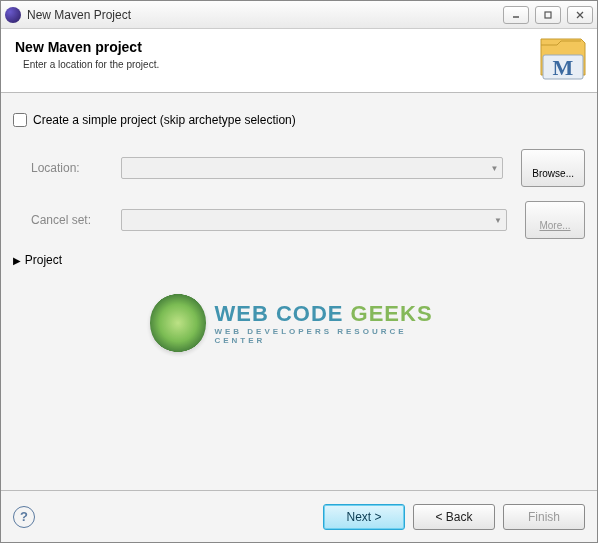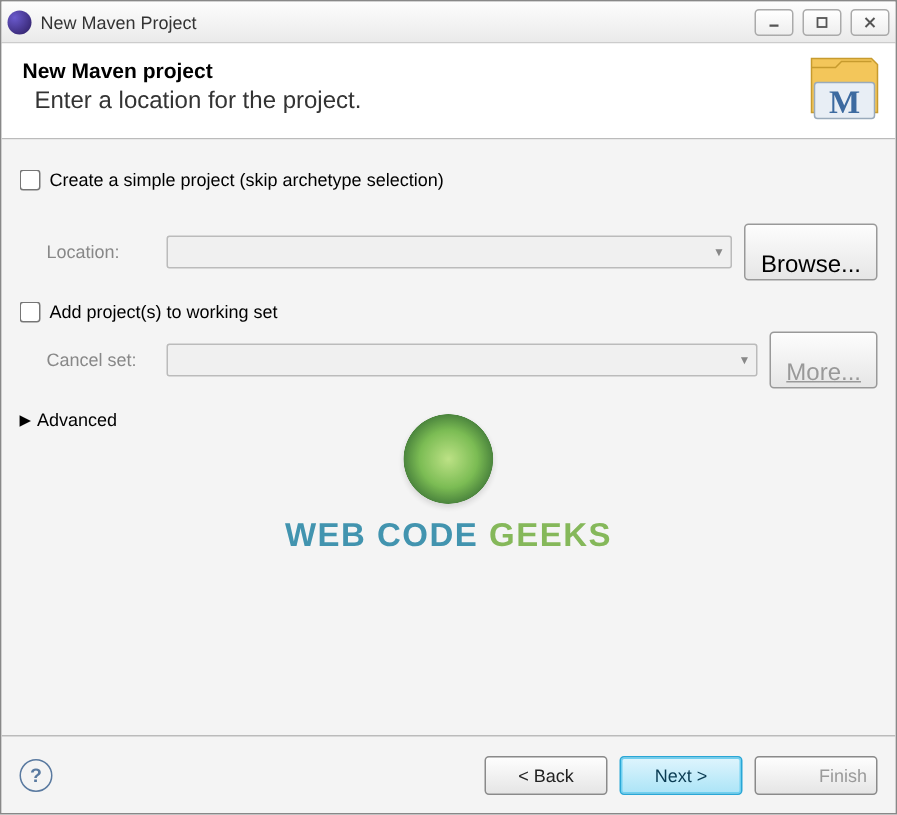--- a/index.html
+++ b/index.html
@@ -43,39 +43,39 @@
   .win-btn svg { width: 10px; height: 10px; }
   
   .banner {
     background: #fff;
     border-bottom: 1px solid #bbb;
     padding: 10px 14px 12px 14px;
     position: relative;
     height: 64px;
   }
   .banner h1 { margin: 0; font-size: 14px; font-weight: bold; }
-  .banner p { margin: 4px 0 0 8px; font-size: 16px; color: #333; }
+  .banner p { margin: 4px 0 0 8px; font-size: 10px; color: #333; }
   .maven-icon {
     position: absolute; right: 8px; top: 6px;
     width: 52px; height: 48px;
   }
   
   .body {
     background: #f4f4f4;
     padding: 14px 12px 8px 12px;
     height: calc(100% - 28px - 64px - 52px);
     position: relative;
   }
   .check-row {
     display: flex; gap: 6px;
     margin: 6px 0;
   }
   .check-row input[type=checkbox] { width: 14px; height: 14px; margin: 0; accent-color: #2a6fbb; }
   .field-row {
-    display: flex; align-items: center; gap: 8px;
+    display: flex; align-items: center; gap: 18px;
     margin: 6px 0 14px 18px;
   }
   .field-row label { color: #888; min-width: 72px; }
   .combo {
     flex: 1;
     height: 22px;
     border: 1px solid #bbb;
     background: #f0f0f0;
     border-radius: 2px;
     position: relative;
@@ -83,39 +83,39 @@
   .combo .arrow {
     position: absolute; right: 4px; top: 50%; transform: translateY(-50%);
     font-size: 8px; color: #888;
   }
   .side-btn {
     height: 24px;
     padding: 18px 10px;
     border: 1px solid #999;
     border-radius: 3px;
     background: linear-gradient(#fdfdfd,#e6e6e6);
-    font-size: 16px;
+    font-size: 10px;
     min-width: 60px;
   }
   .side-btn:disabled { color: #999; text-decoration: underline; }
   .adv-row {
     display: flex; align-items: center; gap: 4px;
     margin-top: 8px;
     cursor: default;
   }
   .adv-row .tri { font-size: 10px; }
   
   .watermark {
     position: absolute;
     left: 50%; top: 58%;
     transform: translate(-50%, -50%);
     opacity: 0.9;
     pointer-events: none;
     text-align: left;
-    display: flex; align-items: center; gap: 8px; flex-direction: column;
+    display: flex; align-items: center; gap: 8px;
   }
   .wm-logo {
     width: 60px; height: 60px;
     border-radius: 50%;
     background: radial-gradient(circle, #b7e07a 0%, #6fb743 45%, #3a7a2a 70%, transparent 71%);
     position: relative;
     filter: drop-shadow(0 2px 2px rgba(0,0,0,0.15));
   }
   .wm-text .t1 {
     font-size: 22px; font-weight: 800; letter-spacing: 1px;
@@ -150,21 +150,21 @@
     background: linear-gradient(#fefefe,#e5e5e5);
     font-size: 12px;
     color: #222;
   }
   .nav-btn.primary {
     border: 1px solid #2aa7d6;
     background: linear-gradient(#dff5fd,#abe4f7);
     box-shadow: 0 0 0 1px #6fd0f0 inset;
     color: #0a3b52;
   }
-  .nav-btn:disabled { color: #9a9a9a; text-align: right; }
+  .nav-btn:disabled { color: #9a9a9a; }
 </style>
 </head>
 <body>
 
 <div class="titlebar">
   <div class="eclipse-icon"></div>
   <div class="title">New Maven Project</div>
   <div class="win-controls">
     <div class="win-btn">
       <svg viewBox="0 0 10 10">
@@ -208,45 +208,42 @@
 
   <div class="field-row">
     <label>Location:</label>
     <div class="combo">
       <span></span>
       <span class="arrow">▼</span>
     </div>
     <button class="side-btn">Browse...</button>
   </div>
 
-  <div class="check-row">
-    <input type="checkbox" style="">
-    <span>Add project(s) to working set</span>
-  </div>
 
   <div class="field-row">
     <label>Cancel set:</label>
     <div class="combo">
       <span></span>
       <span class="arrow">▼</span>
     </div>
     <button class="side-btn" disabled="">More...</button>
   </div>
 
   <div class="adv-row">
     <span class="tri">▶</span>
-    <span>Advanced</span>
+    <span>Project</span>
   </div>
 
   <div class="watermark">
     <div class="wm-logo"></div>
     <div class="wm-text">
       <div class="t1"><span>WEB CODE </span><b>GEEKS</b></div>
+      <div class="t2">WEB DEVELOPERS RESOURCE CENTER</div>
     </div>
   </div>
 </div>
 
 <div class="footer">
   <div class="help-icon">?</div>
+  <button class="nav-btn primary">Next &gt;</button>
   <button class="nav-btn">&lt; Back</button>
-  <button class="nav-btn primary">Next &gt;</button>
   <button class="nav-btn" disabled="">Finish</button>
 </div>
 
 </body></html>

